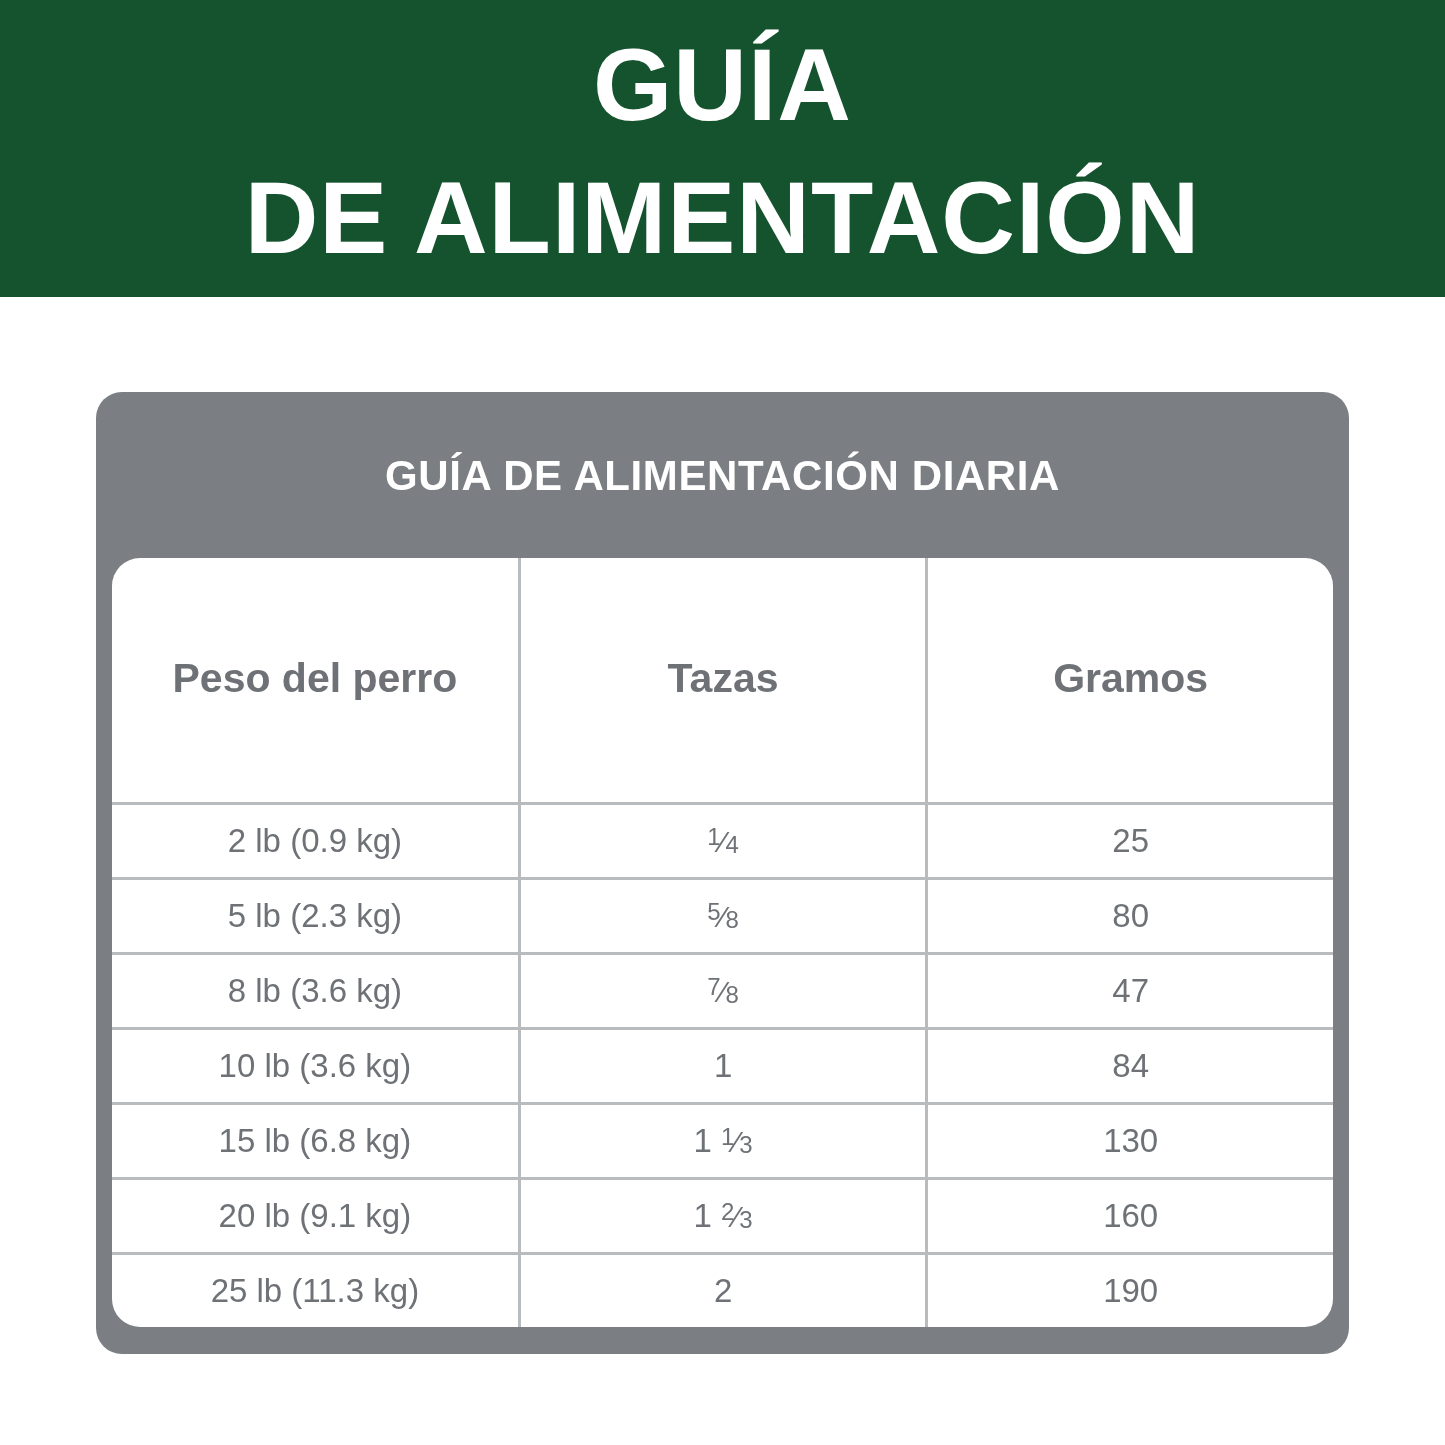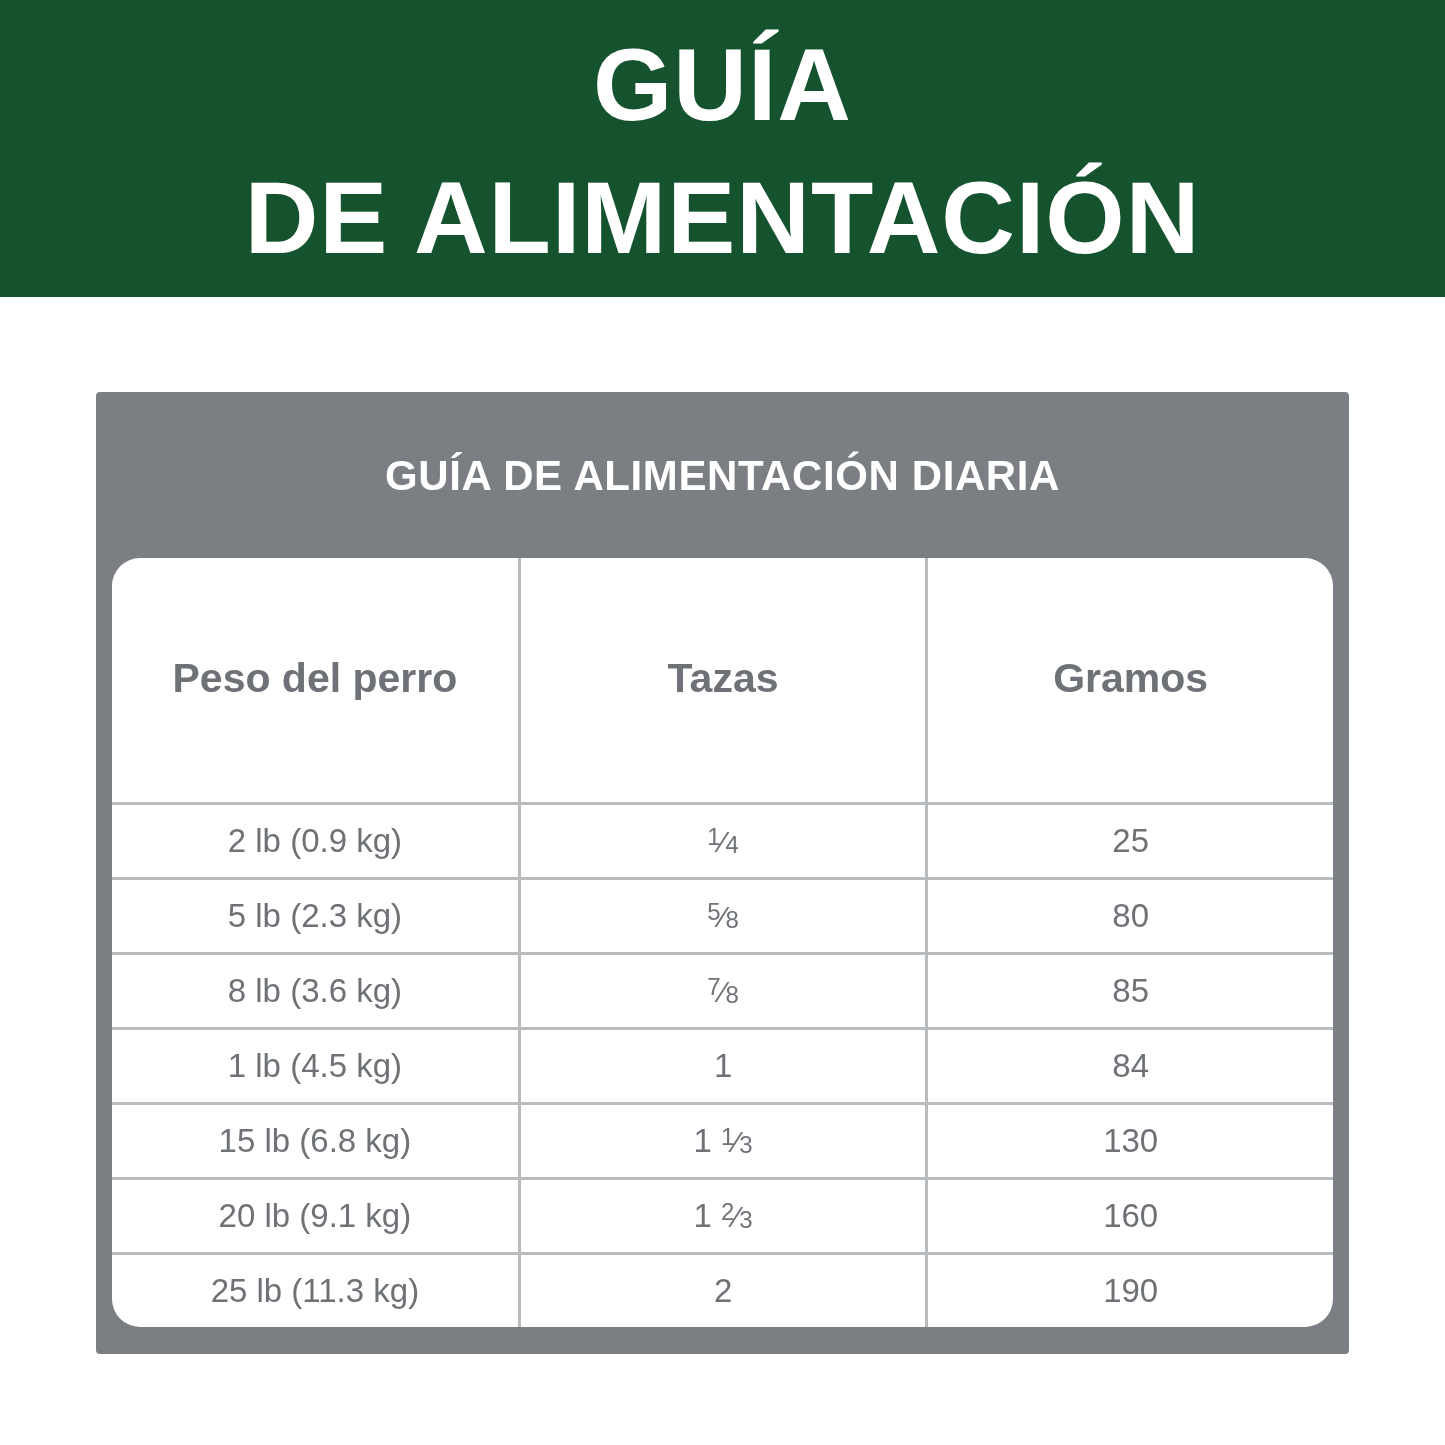--- a/index.html
+++ b/index.html
@@ -44,21 +44,21 @@
   .banner-line.l1 { font-size: 102px; }
   .banner-line.l2 { font-size: 102px; margin-top: 28px; }
 
   
   .card-wrap {
     padding: 95px 96px 0 96px;
     box-sizing: border-box;
   }
   .card {
     background: #7b7f83;
-    border-radius: 4px;
+    border-radius: 26px;
     padding: 0;
     box-sizing: border-box;
     overflow: hidden;
   }
   .card-title {
     color: #ffffff;
     font-weight: bold;
     font-size: 42px;
     letter-spacing: 0.6px;
     text-align: center;
@@ -145,24 +145,24 @@
                 <td class="c-grams">25</td>
               </tr>
               <tr>
                 <td class="c-weight">5 lb (2.3 kg)</td>
                 <td class="c-cups"><span class="frac"><sup>5</sup>⁄<sub>8</sub></span></td>
                 <td class="c-grams">80</td>
               </tr>
               <tr>
                 <td class="c-weight">8 lb (3.6 kg)</td>
                 <td class="c-cups"><span class="frac"><sup>7</sup>⁄<sub>8</sub></span></td>
-                <td class="c-grams">85</td>
+                <td class="c-grams">47</td>
               </tr>
               <tr>
-                <td class="c-weight">1 lb (4.5 kg)</td>
+                <td class="c-weight">10 lb (3.6 kg)</td>
                 <td class="c-cups"><span class="whole">1</span></td>
                 <td class="c-grams">84</td>
               </tr>
               <tr>
                 <td class="c-weight">15 lb (6.8 kg)</td>
                 <td class="c-cups"><span class="whole">1</span> <span class="frac"><sup>1</sup>⁄<sub>3</sub></span></td>
                 <td class="c-grams">130</td>
               </tr>
               <tr>
                 <td class="c-weight">20 lb (9.1 kg)</td>

